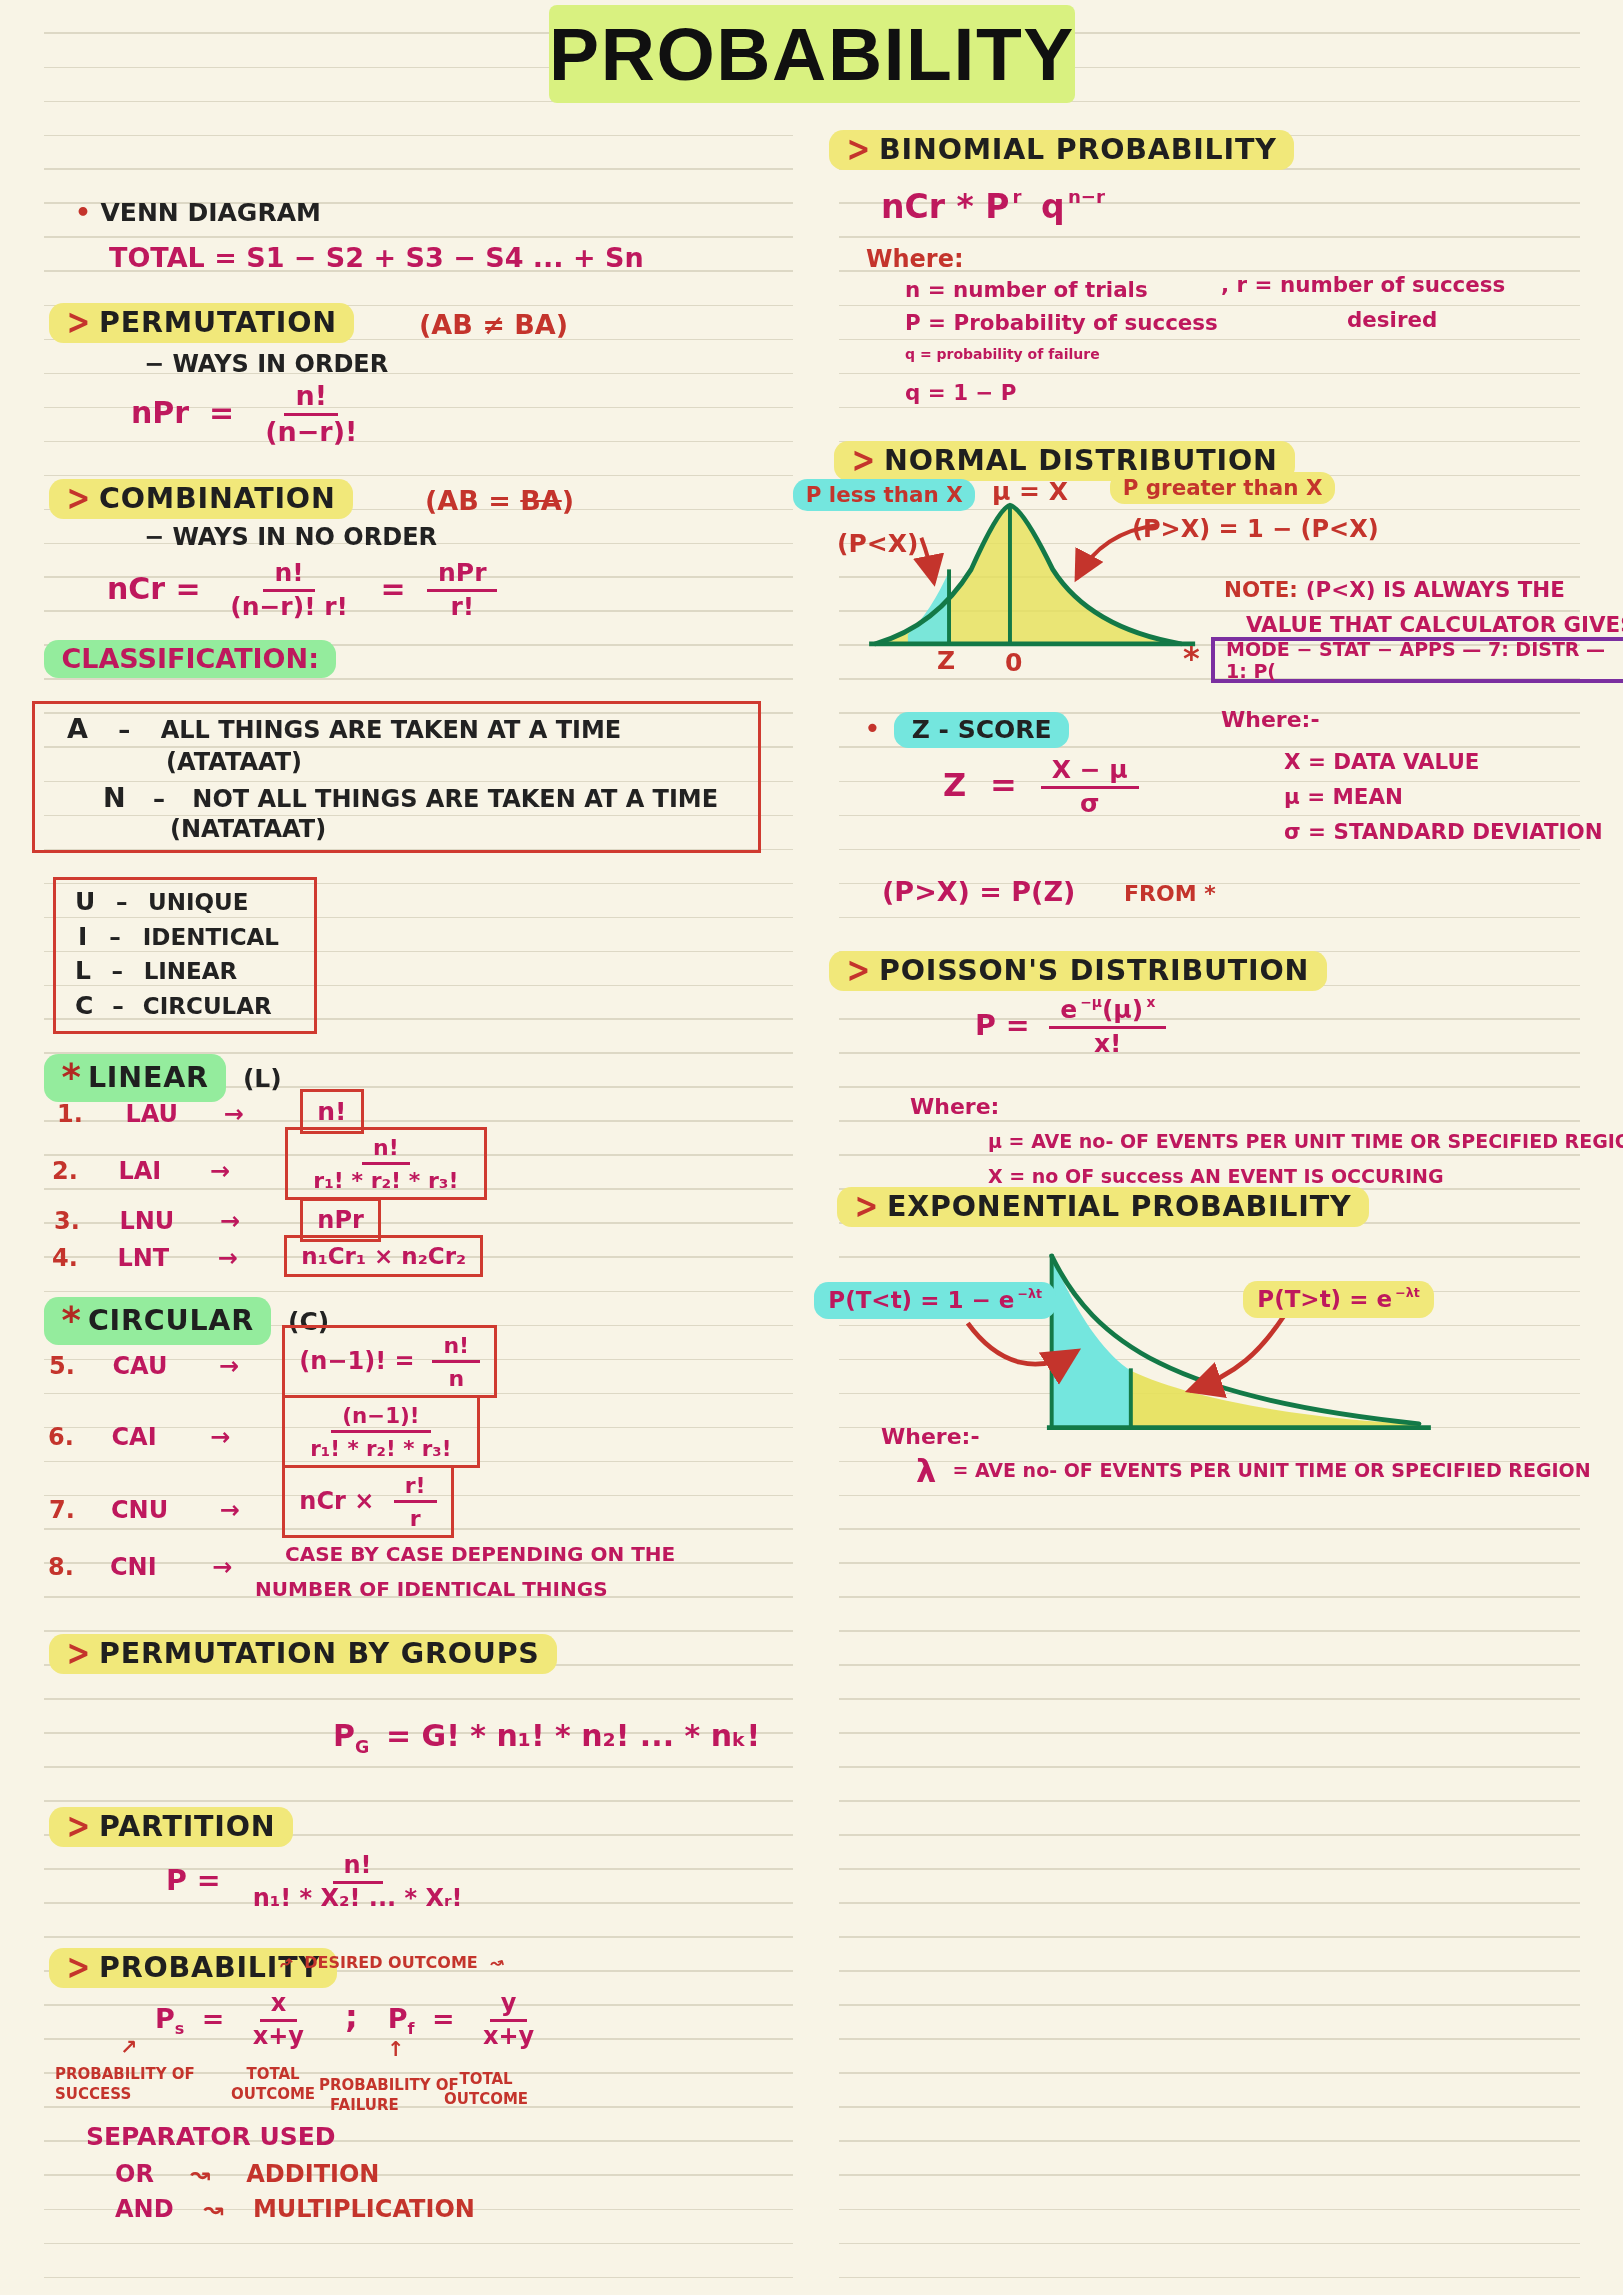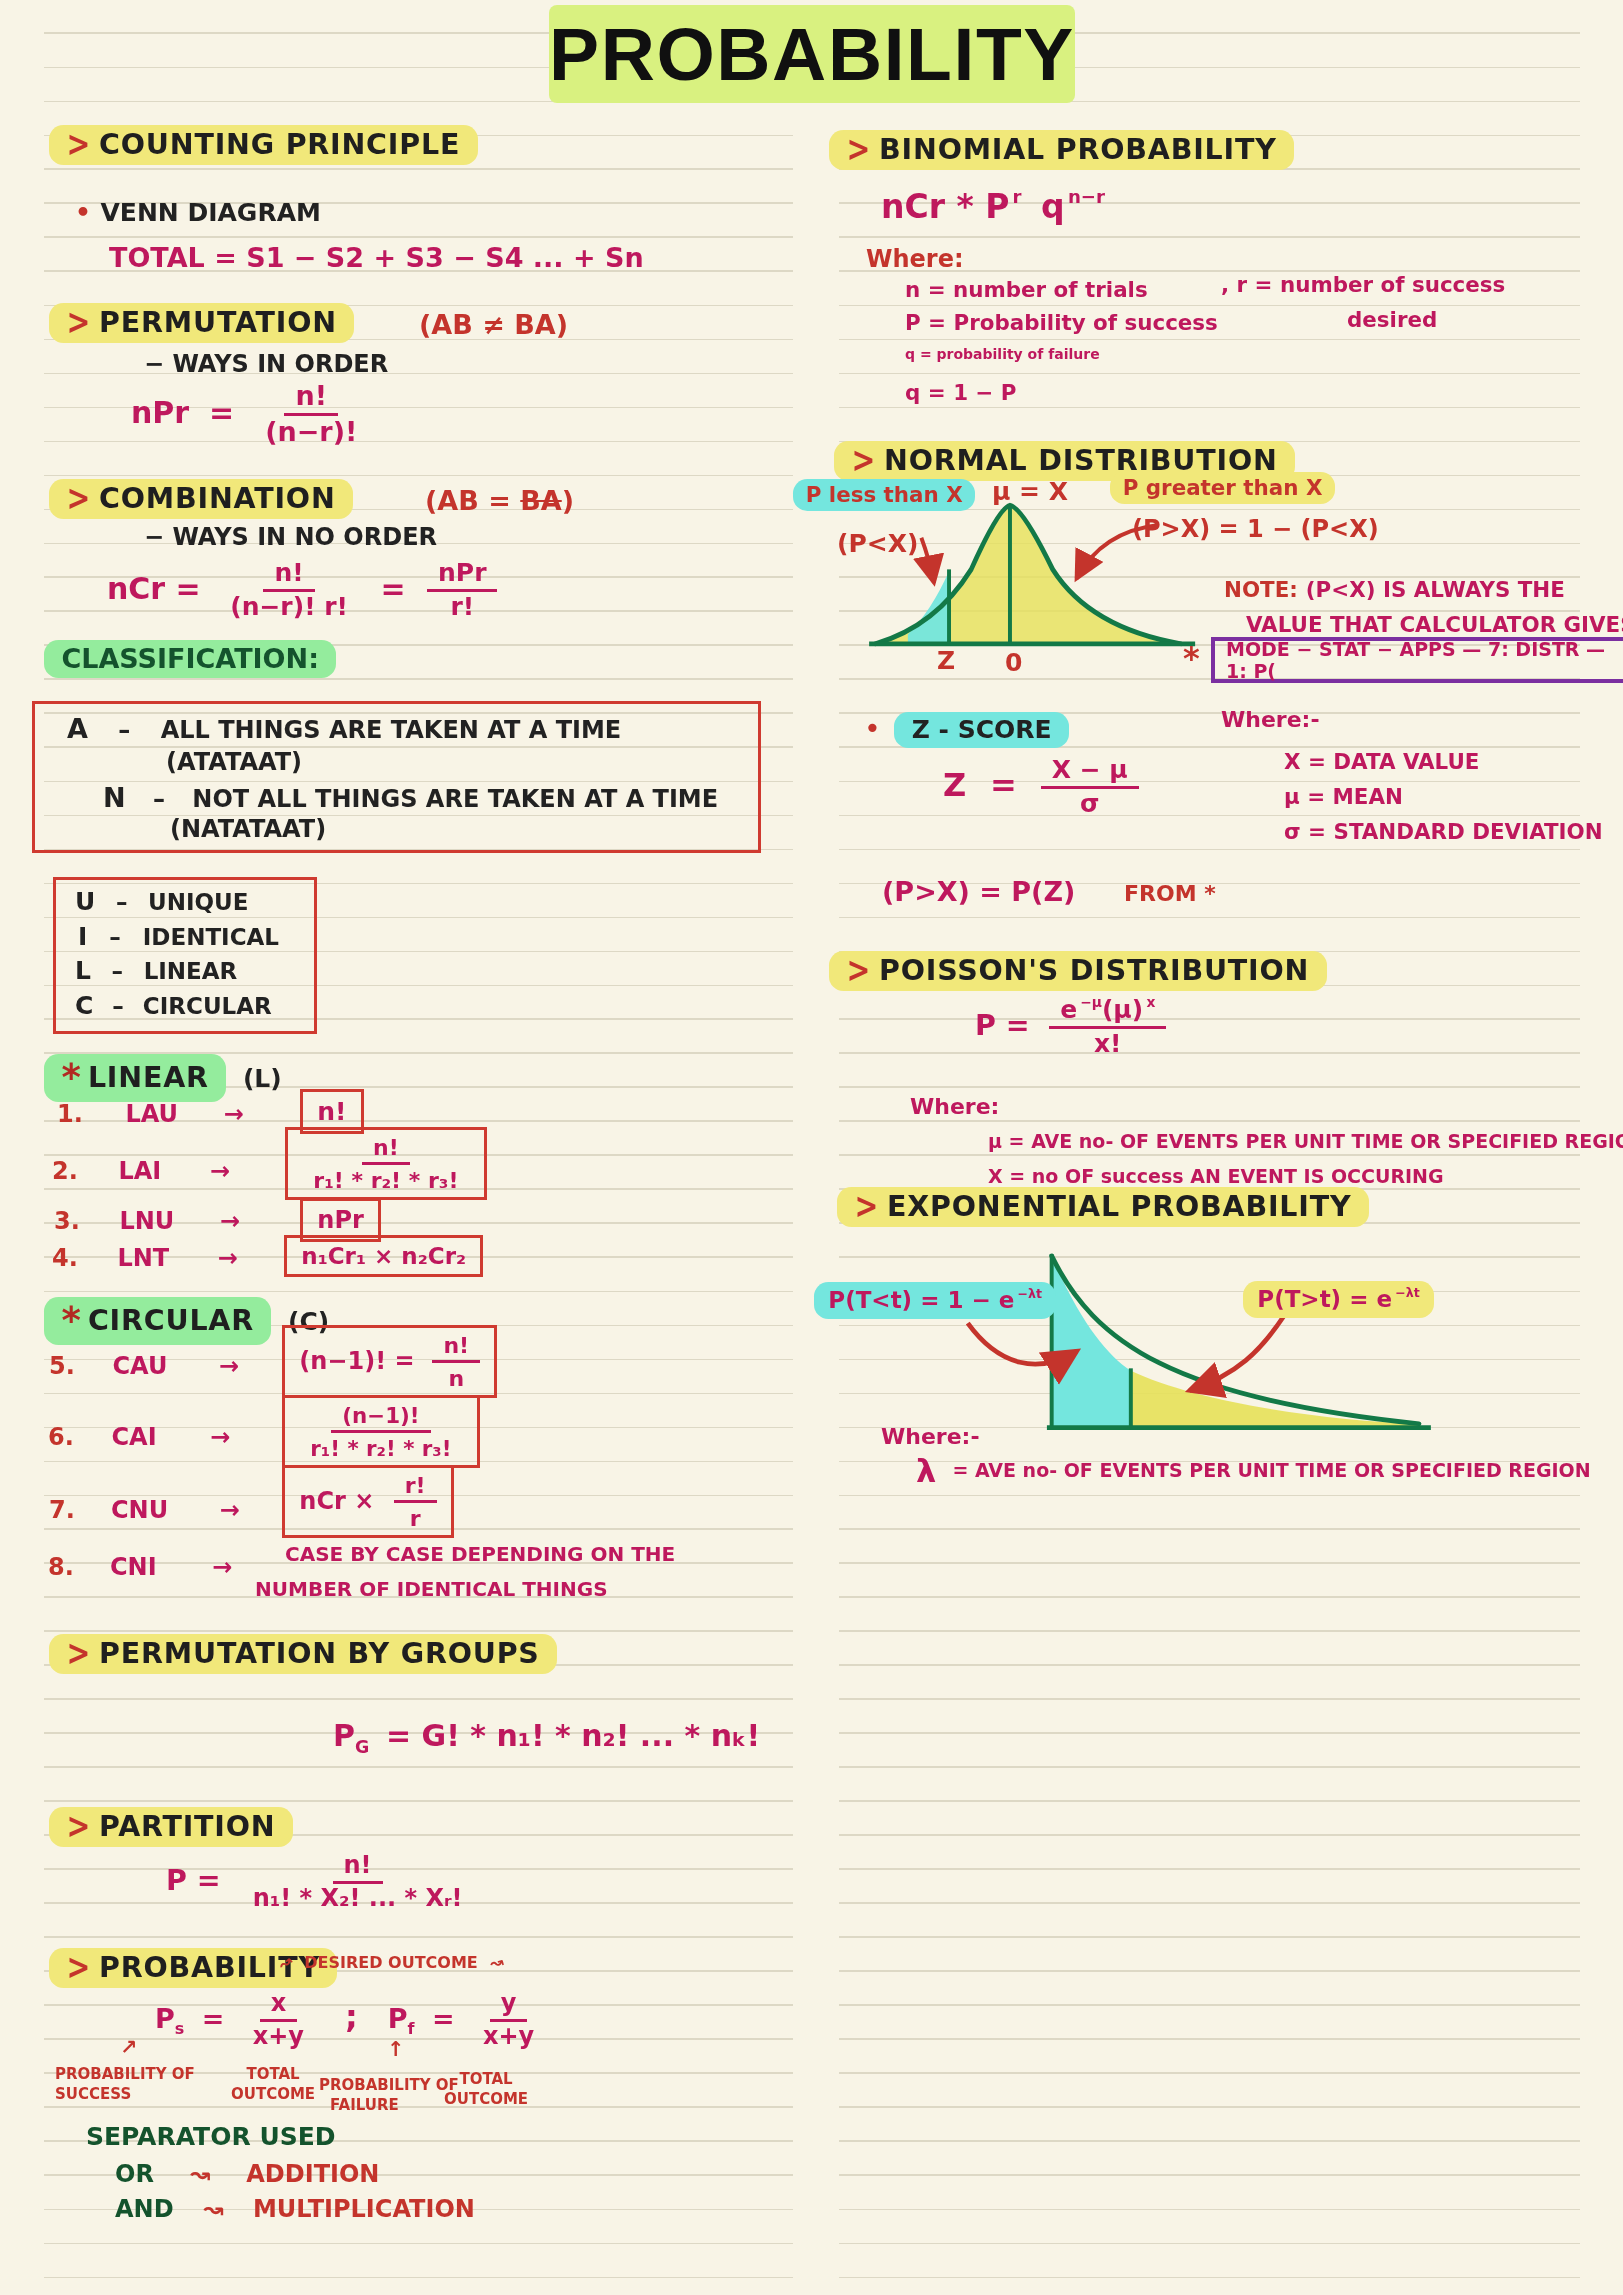--- a/index.html
+++ b/index.html
@@ -3,21 +3,21 @@
 <meta charset="utf-8">
 <style>
   html,body{margin:0;padding:0;}
   .page{position:relative;width:1623px;height:2295px;background:#f8f4e6;overflow:hidden;
         font-family:"DejaVu Sans",sans-serif;color:#1f1f1f;}
   .lines{position:absolute;top:0;height:2295px;
          background-image:repeating-linear-gradient(to bottom,transparent 0px,transparent 32.5px,#ddd8c5 32.5px,#ddd8c5 34px);}
   .t{position:absolute;white-space:nowrap;line-height:1.05;}
   .blue{color:#be185d;font-weight:600;}
   .red{color:#c4342c;font-weight:700;}
-  .green{color:#14532d;font-weight:700;text-align:right;}
+  .green{color:#be185d;font-weight:700;text-align:right;}
   .ink{color:#222;font-weight:700;}
   .pill{display:inline-block;border-radius:14.3px;padding:4.8px 17.4px;}
   .hl-y{background:#f1e87a;}
   .hl-g{background:#94ec9d;}
   .hl-c{background:#74e6de;}
   .chev{color:#c4342c;font-weight:900;transform:scaleY(1.25);display:inline-block;margin-right:8px;}
   .star{color:#b22a22;font-weight:900;font-size:1.3em;vertical-align:-3.2px;margin-right:6.3px;}
   .bullet{color:#c4342c;margin-right:9.5px;}
   .rbox{position:absolute;border:3.2px solid #cf3a30;padding:4.8px 14.3px;}
   .frac{display:inline-flex;flex-direction:column;align-items:center;vertical-align:middle;text-align:center;}
@@ -33,23 +33,20 @@
 </style>
 </head>
 <body>
 
 <div class="page">
   <div class="lines" style="left:44px;width:749px;"></div>
   <div class="lines" style="left:839px;width:741px;"></div>
 
   <div class="title">PROBABILITY</div>
 
-  <div class="t" style="left:49px;top:125px;">
-    <span class="pill hl-y hd"><span class="chev">&gt;</span><span>COUNTING PRINCIPLE</span></span>
-  </div>
   <div class="t ink" style="left:75px;top:200px;font-size:25px;">
     <span class="bullet">•</span><span>VENN DIAGRAM</span>
   </div>
   <div class="t blue" style="left:109px;top:244px;font-size:27px;">TOTAL = S1 − S2 + S3 − S4 ... + Sn</div>
 
   <div class="t" style="left:49px;top:303px;">
     <span class="pill hl-y hd"><span class="chev">&gt;</span><span>PERMUTATION</span></span>
   </div>
   <div class="t red" style="left:419px;top:311px;font-size:27px;">(AB ≠ BA)</div>
   <div class="t ink" style="left:144px;top:352px;font-size:24px;">− WAYS IN ORDER</div>

